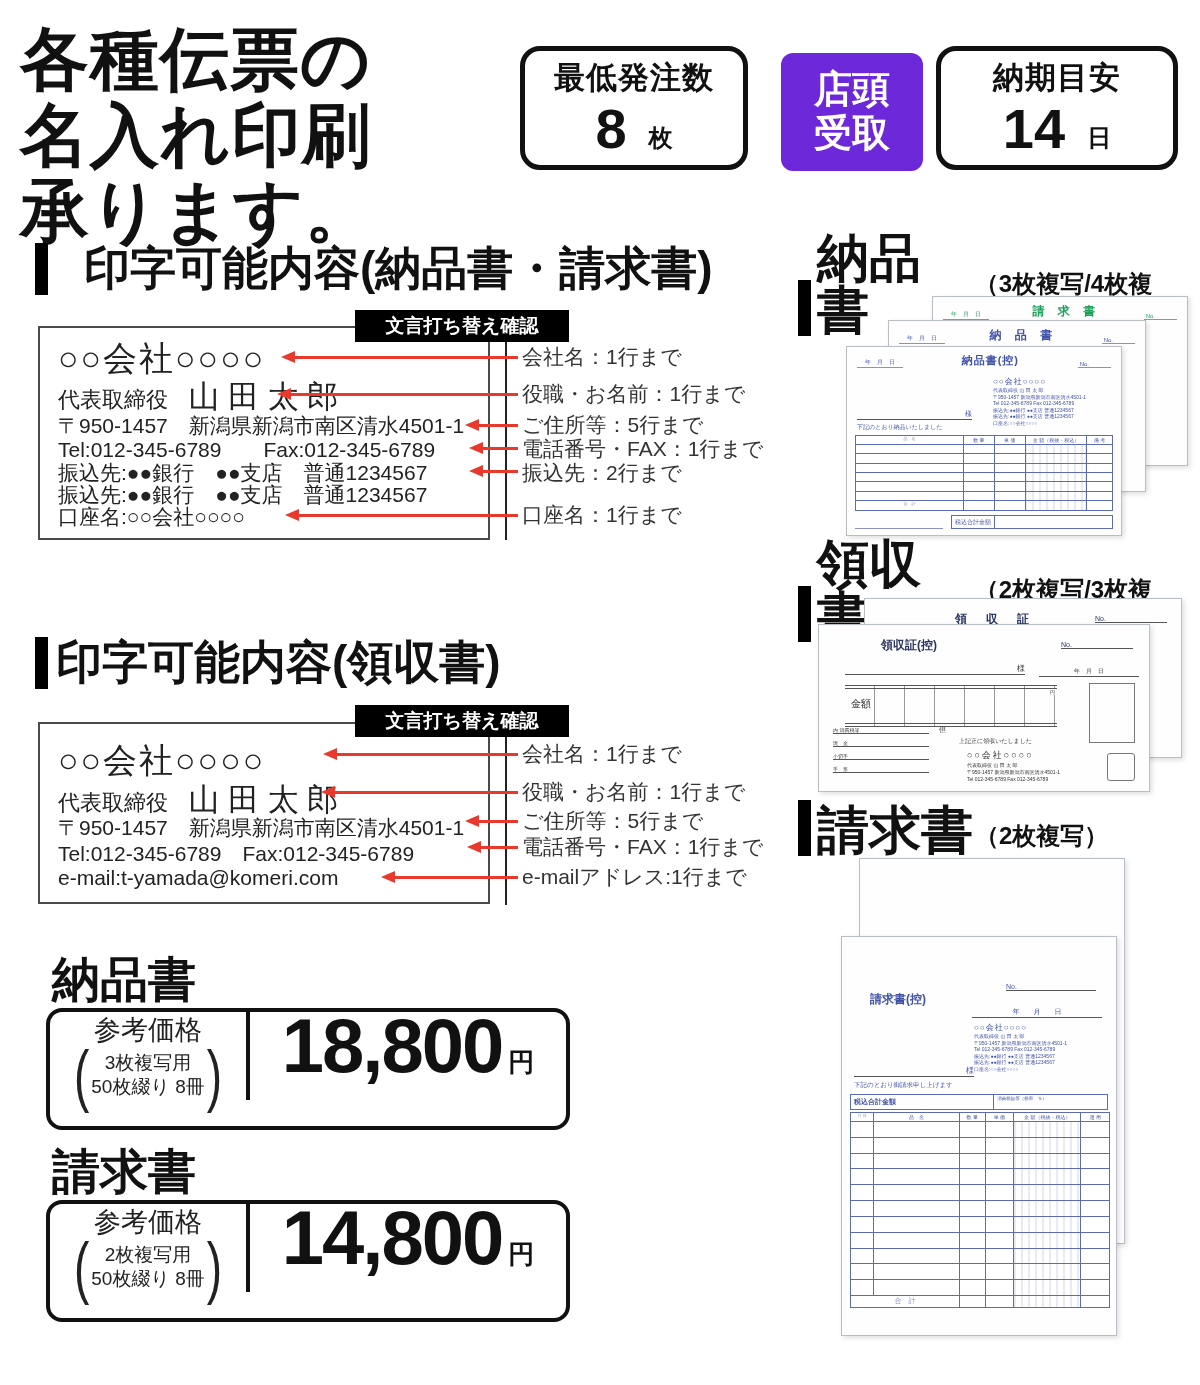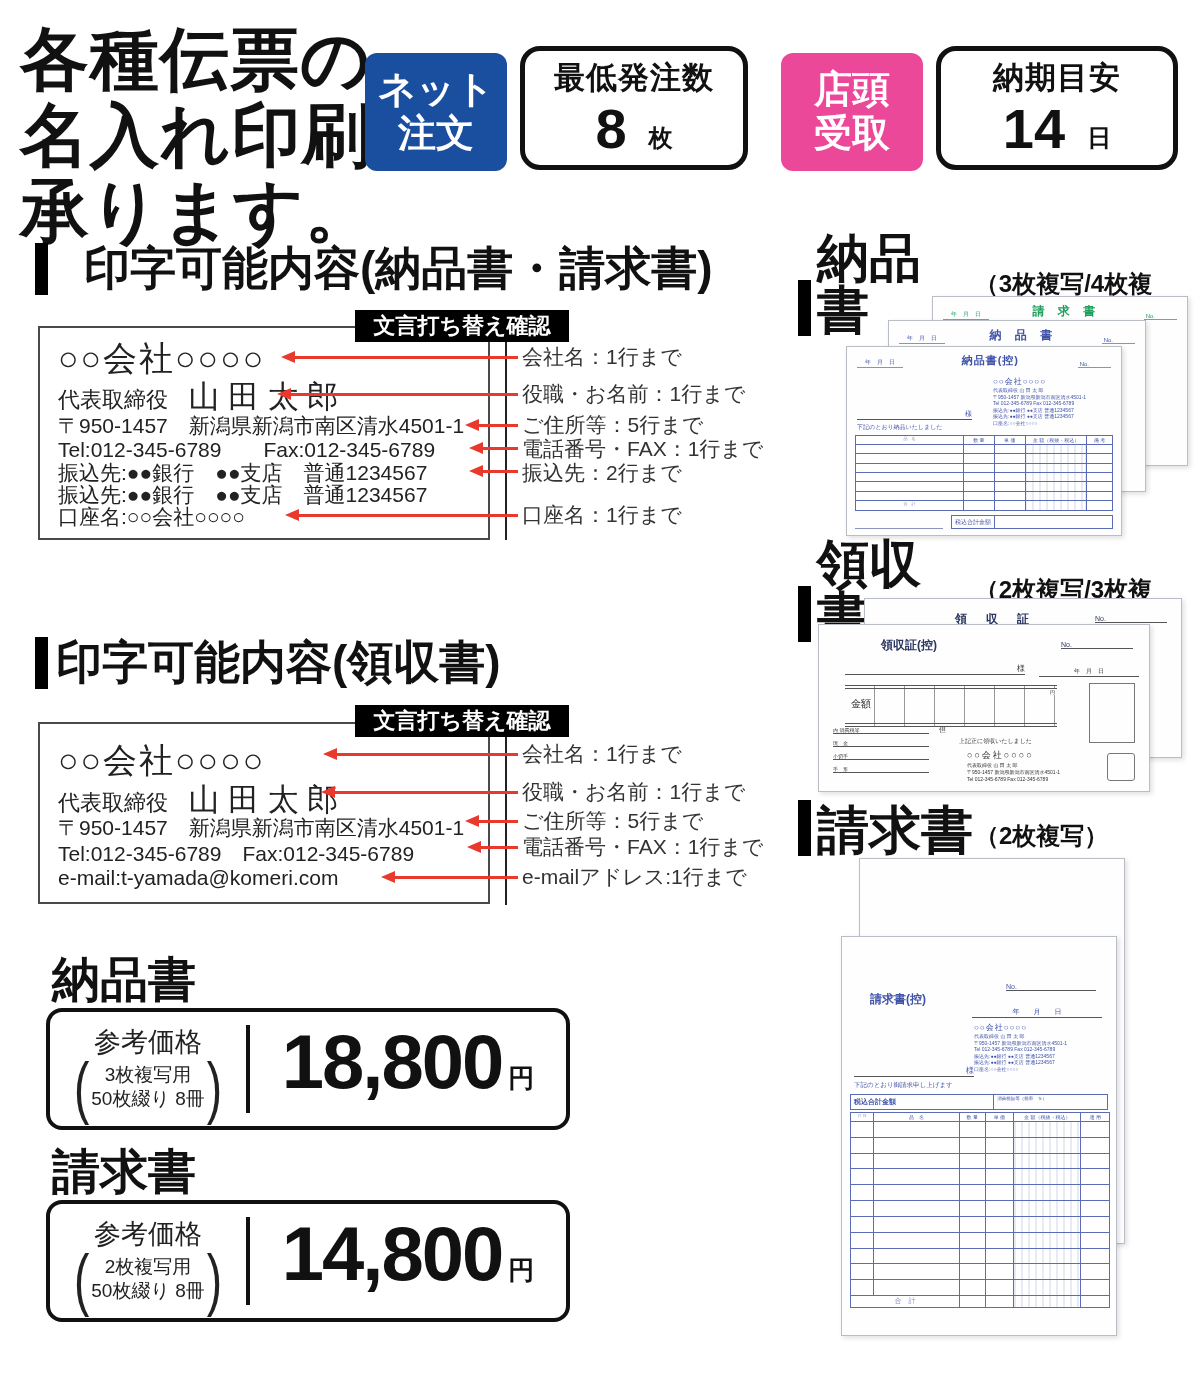--- a/index.html
+++ b/index.html
@@ -24,34 +24,34 @@
   
   .sec-title{display:flex;align-items:center;font-weight:900;}
   .sec-title .bar{width:13px;background:#000;margin-right:8px;}
   .t-big{font-size:46px;letter-spacing:0px;}
   .r-head{display:flex;align-items:flex-end;font-weight:900;}
   .r-head .bar{width:13px;background:#000;margin-right:6px;}
   .r-head .r-main{font-size:52px;line-height:1;}
   .r-head .r-sub{font-size:24px;margin-left:2px;margin-bottom:4px;}
 
   
-  .tab{background:#000;color:#fff;font-size:22px;font-weight:700;display:flex;align-items:center;justify-content:center;}
+  .tab{background:#000;color:#fff;font-size:19px;font-weight:700;display:flex;align-items:center;justify-content:center;}
   .vline{width:2px;background:#222;}
 
   
   .card{border:2px solid #4a4a4a;background:#fff;box-sizing:border-box;}
   .cline{position:absolute;white-space:nowrap;color:#222;}
   .arrow{position:absolute;height:3px;background:#e8392c;}
   .arrow::before{content:"";position:absolute;left:-13px;top:-5px;border:6px solid transparent;
     border-right:14px solid #e8392c;border-left:none;}
   .lbl{position:absolute;font-size:21px;color:#333;white-space:nowrap;line-height:24px;}
 
   
   .p-head{font-size:48px;font-weight:900;}
-  .price-box{border:4px solid #111;border-radius:16px;background:#fff;display:flex;align-items:center;box-sizing:border-box;}
+  .price-box{border:4px solid #111;border-radius:16px;background:#fff;display:flex;align-items:flex-start;box-sizing:border-box;}
   .price-left{width:196px;display:flex;flex-direction:column;align-items:center;justify-content:center;}
   .price-ref{font-size:27px;color:#222;}
   .paren-row{display:flex;align-items:center;margin-top:0px;}
   .paren{font-size:46px;font-weight:400;transform:scaleY(1.5);color:#222;}
   .spec{display:flex;flex-direction:column;align-items:center;font-size:19px;line-height:1.25;color:#222;padding:0 2px;}
   .price-div{width:4px;height:88px;background:#111;}
   .price-right{flex:1;display:flex;align-items:flex-end;justify-content:center;padding-bottom:14px;}
   .price-num{font-size:76px;font-weight:900;letter-spacing:-2px;line-height:0.9;}
   .price-unit{font-size:26px;font-weight:700;margin-left:6px;}
 
@@ -75,33 +75,29 @@
 <body>
 
 <div class="page">
 
   <div class="abs headline">
     <div>各種伝票の</div>
     <div>名入れ印刷</div>
     <div>承ります。</div>
   </div>
 
-  <div class="abs badge-square" style="left:365px;top:53px;background:#1a4fa0;">
-    <div>ネット</div>
-    <div>注文</div>
-  </div>
   <div class="abs badge-frame" style="left:520px;top:46px;">
     <div class="bf-label">最低発注数</div>
     <div class="bf-rule"></div>
     <div class="bf-row">
       <span class="bf-num">8</span>
       <span class="bf-unit">枚</span>
     </div>
   </div>
-  <div class="abs badge-square" style="left:781px;top:53px;background:#ec4899;">
+  <div class="abs badge-square" style="left:781px;top:53px;background:#6d28d9;">
     <div>店頭</div>
     <div>受取</div>
   </div>
   <div class="abs badge-frame" style="left:936px;top:46px;width:242px;">
     <div class="bf-label">納期目安</div>
     <div class="bf-rule"></div>
     <div class="bf-row">
       <span class="bf-num">14</span>
       <span class="bf-unit">日</span>
     </div>

